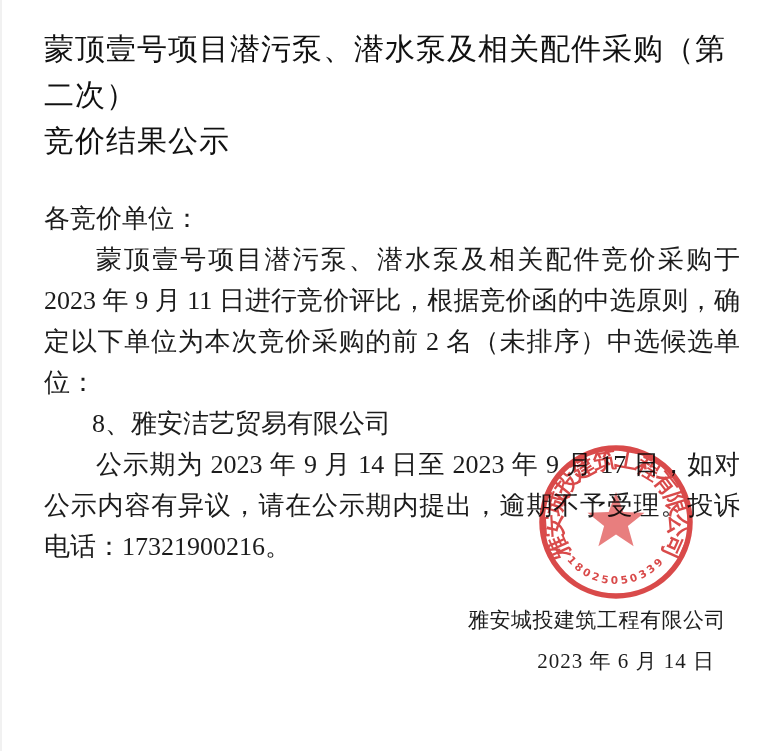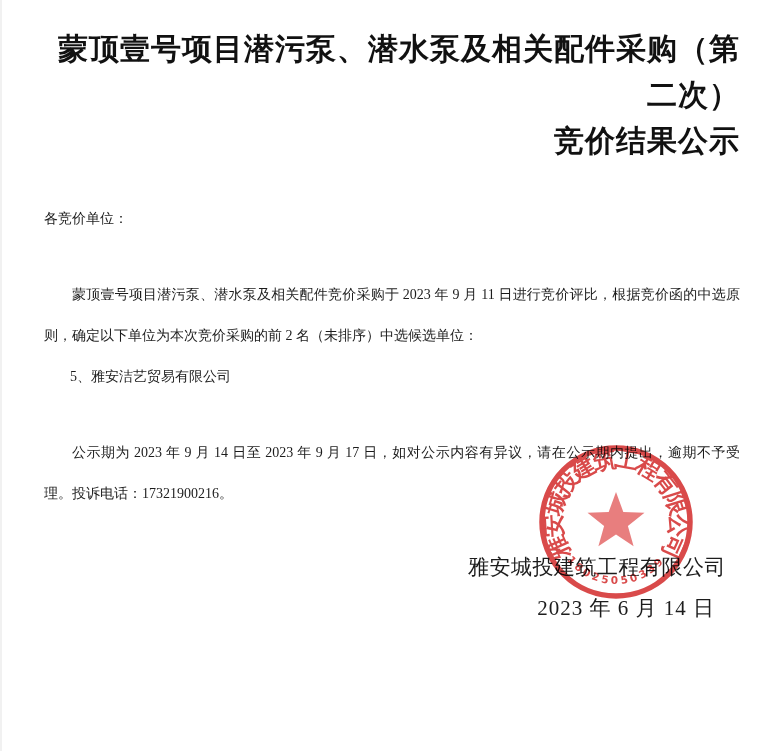--- a/index.html
+++ b/index.html
@@ -11,35 +11,35 @@
     color: #1c1c1c;
     overflow: hidden;
   }
   .page {
     position: absolute; inset: 0;
     padding: 26px 41px 0 42px;
     border-left: 2px solid #f1f1f1;
   }
   .doc-title {
     font-family: "Liberation Sans", "DejaVu Sans", sans-serif;
-    font-weight: 700;
+    font-weight: 400;
     font-size: 30px;
     line-height: 46px;
-    text-align: right;
+    text-align: left;
     letter-spacing: 1px;
     color: #111;
   }
   .doc-body {
     margin-top: 34px;
-    font-size: 14px;
+    font-size: 26px;
     line-height: 41px;
     text-align: justify;
   }
   .salutation { text-indent: 0; }
-  .para { text-indent: 2em; margin-top: 35px; }
+  .para { text-indent: 2em; }
   .candidate { text-indent: 1.85em; text-align: left; }
   .signature-block {
     margin-top: 33px;
     text-align: right;
     font-size: 21px;
     line-height: 41px;
   }
   .signature-company { padding-right: 14px; letter-spacing: 0.5px; }
   .signature-date { padding-right: 25px; letter-spacing: 1px; }
   .stamp {
@@ -69,21 +69,21 @@
 <div class="page">
 
   <h1 class="doc-title">
     <div>蒙顶壹号项目潜污泵、潜水泵及相关配件采购（第二次）</div>
     <div>竞价结果公示</div>
   </h1>
 
   <div class="doc-body">
     <p class="salutation">各竞价单位：</p>
     <p class="para">蒙顶壹号项目潜污泵、潜水泵及相关配件竞价采购于 2023 年 9 月 11 日进行竞价评比，根据竞价函的中选原则，确定以下单位为本次竞价采购的前 2 名（未排序）中选候选单位：</p>
-    <p class="candidate">5、雅安洁艺贸易有限公司</p>
+    <p class="candidate">8、雅安洁艺贸易有限公司</p>
     <p class="para">公示期为 2023 年 9 月 14 日至 2023 年 9 月 17 日，如对公示内容有异议，请在公示期内提出，逾期不予受理。投诉电话：17321900216。</p>
   </div>
 
   <div class="signature-block">
     <div class="signature-company">雅安城投建筑工程有限公司</div>
     <div class="signature-date">2023 年 6 月 14 日</div>
   </div>
 
 </div>
 

